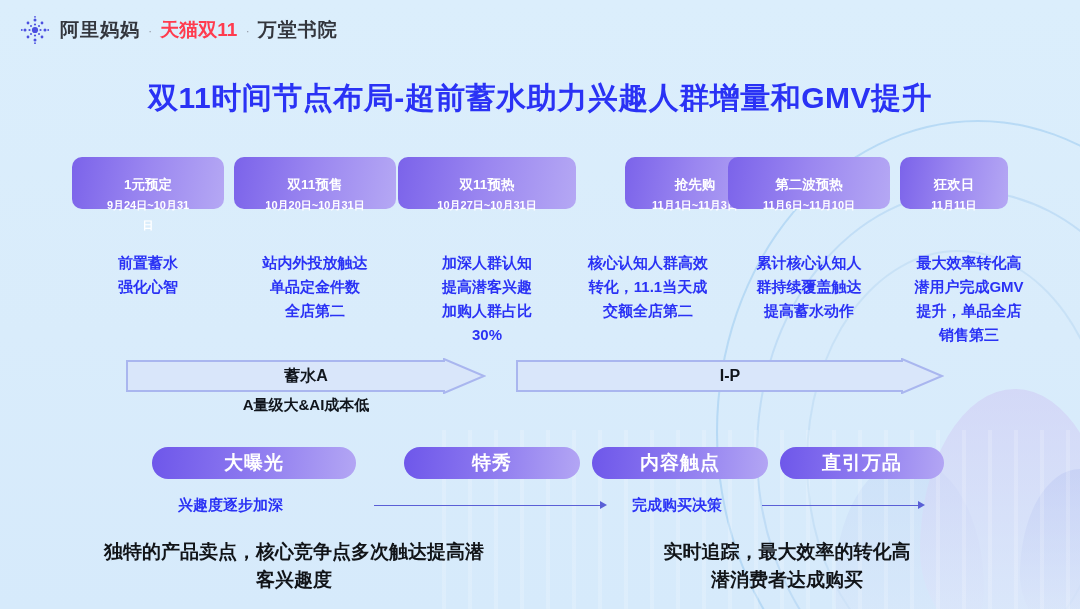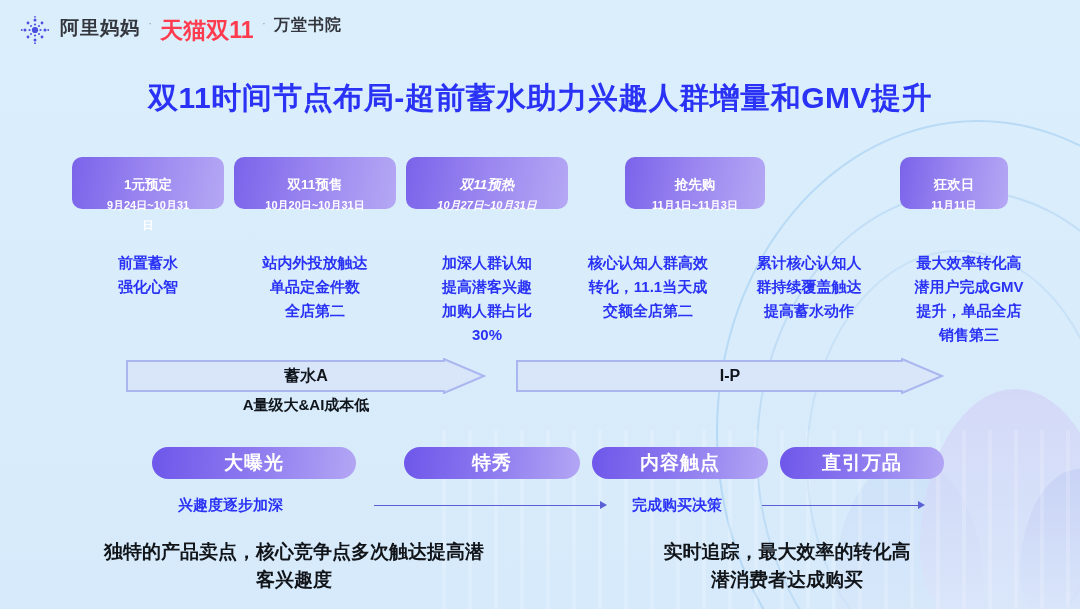--- a/index.html
+++ b/index.html
@@ -37,46 +37,46 @@
     background:repeating-linear-gradient(90deg,
       rgba(255,255,255,.0) 0px, rgba(255,255,255,.0) 22px,
       rgba(255,255,255,.35) 22px, rgba(255,255,255,.35) 26px);
     opacity:.5;
   }
 
   
   .header{position:absolute;left:0;top:0;width:1080px;height:60px;display:flex;align-items:center;}
   .logo-mark{position:relative;width:30px;height:30px;margin-left:20px;flex:0 0 auto;}
   .logo-mark svg{display:block;}
-  .brand-row{display:flex;margin-left:10px;}
+  .brand-row{display:flex;align-items:center;margin-left:10px;}
   .brand-cn{font-size:19px;color:#33363d;font-weight:600;letter-spacing:1px;}
   .dot-sep{color:#9aa0ad;margin:0 8px;font-size:13px;}
-  .brand-red{font-size:23px;font-weight:800;color:#ff3b4e;letter-spacing:0px;}
-  .brand-sub{font-size:16px;color:#33363d;font-weight:600;letter-spacing:1px;}
+  .brand-red{font-size:19px;font-weight:800;color:#ff3b4e;letter-spacing:0px;}
+  .brand-sub{font-size:19px;color:#33363d;font-weight:600;letter-spacing:1px;}
 
   
   .title{
     position:absolute;left:0;top:78px;width:1080px;text-align:center;
     font-size:30px;font-weight:800;color:#2a32f5;letter-spacing:.5px;
   }
 
   
   .pill-row{position:absolute;left:72px;top:157px;width:936px;height:52px;}
   .pill{
     position:absolute;top:0;height:52px;border-radius:10px;
     background:linear-gradient(100deg,#7b63ea 0%, #9a86f0 48%, #b5a8f4 100%);
     color:#ffffff;text-align:center;
     display:block;
     box-sizing:border-box;padding-top:18px;
   }
   .pill .l1{font-size:13.5px;font-weight:800;line-height:20px;white-space:nowrap;}
   .pill .l2{font-size:11px;font-weight:800;line-height:21px;text-align:center;}
   .pill.p1{left:0;width:152px;}
   .pill.p2{left:162px;width:162px;}
-  .pill.p3{left:334px;width:162px;font-style:italic;}
+  .pill.p3{left:326px;width:178px;}
   .pill.p4{left:506px;width:140px;margin-left:47px;}
   .pill.p5{left:656px;width:162px;}
   .pill.p6{left:828px;width:108px;}
   .pill.p1 .l2{line-height:20px;}
 
   
   .cols{position:absolute;left:72px;top:243px;width:936px;}
   .col{position:absolute;top:0;text-align:center;color:#2a32f5;font-weight:800;font-size:15px;line-height:24px;margin-top:8px;}
   .c1{left:-4px;width:160px;}
   .c2{left:162px;width:162px;}
@@ -195,20 +195,24 @@
       <div class="l2">10月20日~10月31日</div>
     </div>
     <div class="pill p3">
       <div class="l1">双11预热</div>
       <div class="l2">10月27日~10月31日</div>
     </div>
     <div class="pill p4">
       <div class="l1">抢先购</div>
       <div class="l2">11月1日~11月3日</div>
     </div>
+    <div class="pill p5">
+      <div class="l1">第二波预热</div>
+      <div class="l2">11月6日~11月10日</div>
+    </div>
     <div class="pill p6">
       <div class="l1">狂欢日</div>
       <div class="l2">11月11日</div>
     </div>
   </div>
 
   <div class="cols">
     <div class="col c1">前置蓄水<br>强化心智</div>
     <div class="col c2">站内外投放触达<br>单品定金件数<br>全店第二</div>
     <div class="col c3">加深人群认知<br>提高潜客兴趣<br>加购人群占比<br>30%</div>

